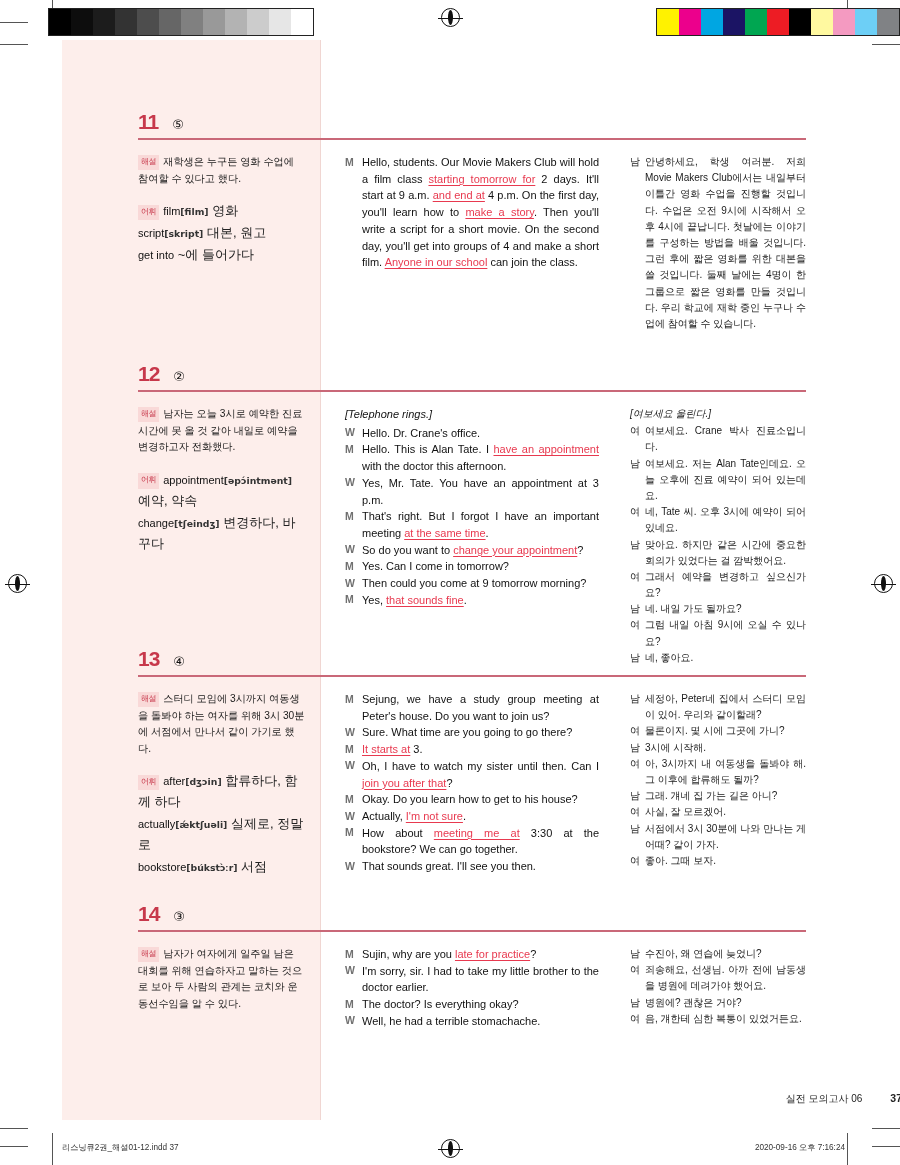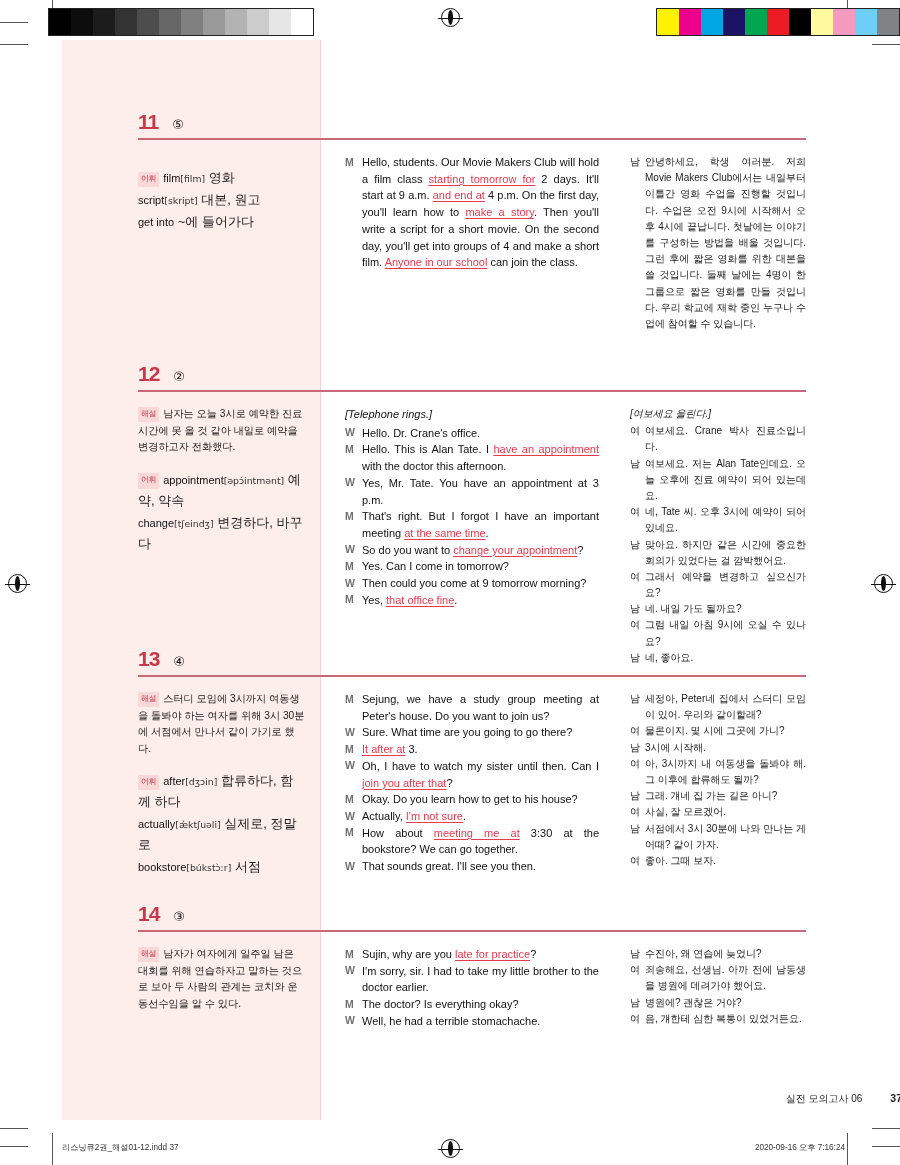--- a/index.html
+++ b/index.html
@@ -99,21 +99,21 @@
     background: #f9d9d8;
     color: #c7384b;
     font-size: 8px;
     padding: 1px 3px 1.5px 3px;
     margin-right: 4px;
     vertical-align: 1.5px;
     letter-spacing: -0.4px;
   }
   .vocab { margin-top: 13px; }
   .vocab .w { font-size: 11px; color: #111; }
-  .vocab .ipa { font-size: 9.3px; color: #333; font-family: "DejaVu Sans", sans-serif; }
+  .vocab .ipa { font-size: 9.3px; color: #333; font-family: "DejaVu Sans", sans-serif; font-weight: bold; }
   .vocab .kr { font-size: 13px; color: #222; }
   .vocab-line { margin-top: 1px; }
 
   .col-script {
     position: absolute;
     left: 283px; top: 44px;
     width: 254px;
     font-size: 11px;
     line-height: 1.52;
     color: #111;
@@ -228,20 +228,21 @@
   <div class="left-panel"></div>
 
   <div id="q-container">
       <div class="qblock" style="top: 70px;">
         <div class="q-head">
           <span class="q-num">11</span>
           <span class="q-ans">⑤</span>
         </div>
         <div class="q-rule"></div>
         <div class="col-left">
+          <div><span class="tag">해설</span><span>재학생은 누구든 영화 수업에 참여할 수 있다고 했다.</span></div>
           <div class="vocab">
             <div class="vocab-line"><span class="tag">어휘</span><span class="w">film</span><span class="ipa">[film]</span><span class="kr"> 영화</span></div>
             <div class="vocab-line"><span class="w">script</span><span class="ipa">[skript]</span><span class="kr"> 대본, 원고</span></div>
             <div class="vocab-line"><span class="w">get into</span><span class="kr"> ~에 들어가다</span></div>
           </div>
         </div>
         <div class="col-script">
           <div class="line">
             <div class="spk">M</div>
             <div class="utt"><span>Hello, students. Our Movie Makers Club will hold a film class </span><span class="hl">starting tomorrow for</span><span> 2 days. It'll start at 9 a.m. </span><span class="hl">and end at</span><span> 4 p.m. On the first day, you'll learn how to </span><span class="hl">make a story</span><span>. Then you'll write a script for a short movie. On the second day, you'll get into groups of 4 and make a short film. </span><span class="hl">Anyone in our school</span><span> can join the class.</span></div>
@@ -292,21 +293,21 @@
           <div class="line">
             <div class="spk">M</div>
             <div class="utt"><span>Yes. Can I come in tomorrow?</span></div>
           </div>
           <div class="line">
             <div class="spk">W</div>
             <div class="utt"><span>Then could you come at 9 tomorrow morning?</span></div>
           </div>
           <div class="line">
             <div class="spk">M</div>
-            <div class="utt"><span>Yes, </span><span class="hl">that office fine</span><span>.</span></div>
+            <div class="utt"><span>Yes, </span><span class="hl">that sounds fine</span><span>.</span></div>
           </div>
         </div>
         <div class="col-trans">
           <div class="tstage">[여보세요 울린다.]</div>
           <div class="tline">
             <div class="tspk">여</div>
             <div class="ttxt">여보세요. Crane 박사 진료소입니다.</div>
           </div>
           <div class="tline">
             <div class="tspk">남</div>
@@ -356,21 +357,21 @@
           <div class="line">
             <div class="spk">M</div>
             <div class="utt"><span>Sejung, we have a study group meeting at Peter's house. Do you want to join us?</span></div>
           </div>
           <div class="line">
             <div class="spk">W</div>
             <div class="utt"><span>Sure. What time are you going to go there?</span></div>
           </div>
           <div class="line">
             <div class="spk">M</div>
-            <div class="utt"><span class="hl">It after at</span><span> 3.</span></div>
+            <div class="utt"><span class="hl">It starts at</span><span> 3.</span></div>
           </div>
           <div class="line">
             <div class="spk">W</div>
             <div class="utt"><span>Oh, I have to watch my sister until then. Can I </span><span class="hl">join you after that</span><span>?</span></div>
           </div>
           <div class="line">
             <div class="spk">M</div>
             <div class="utt"><span>Okay. Do you learn how to get to his house?</span></div>
           </div>
           <div class="line">

